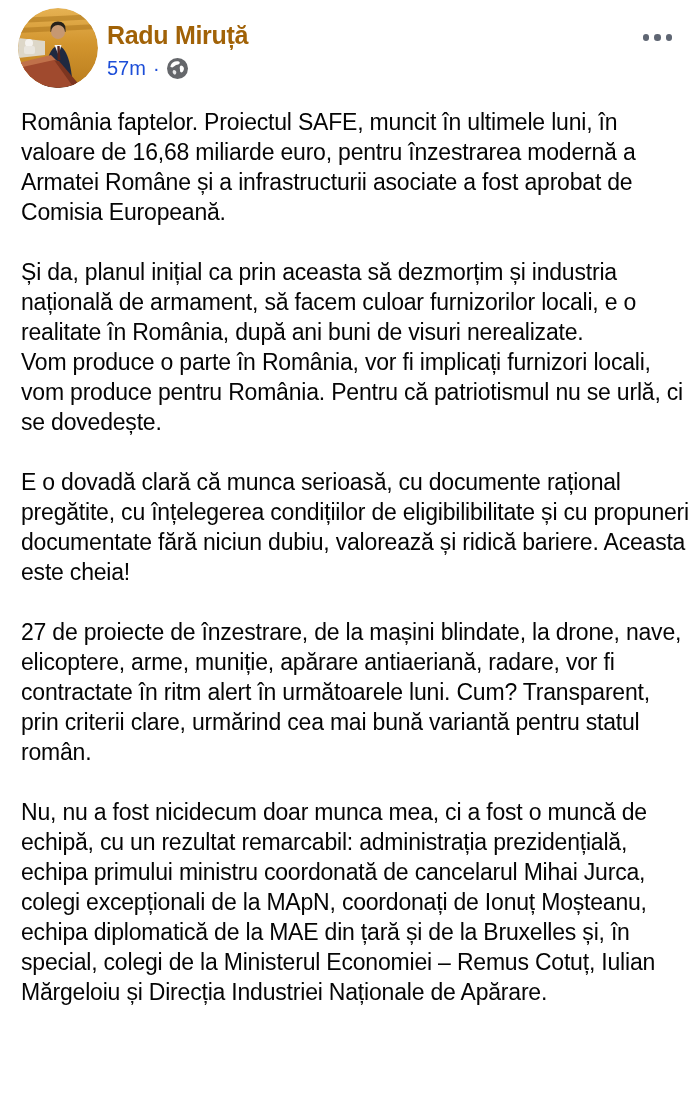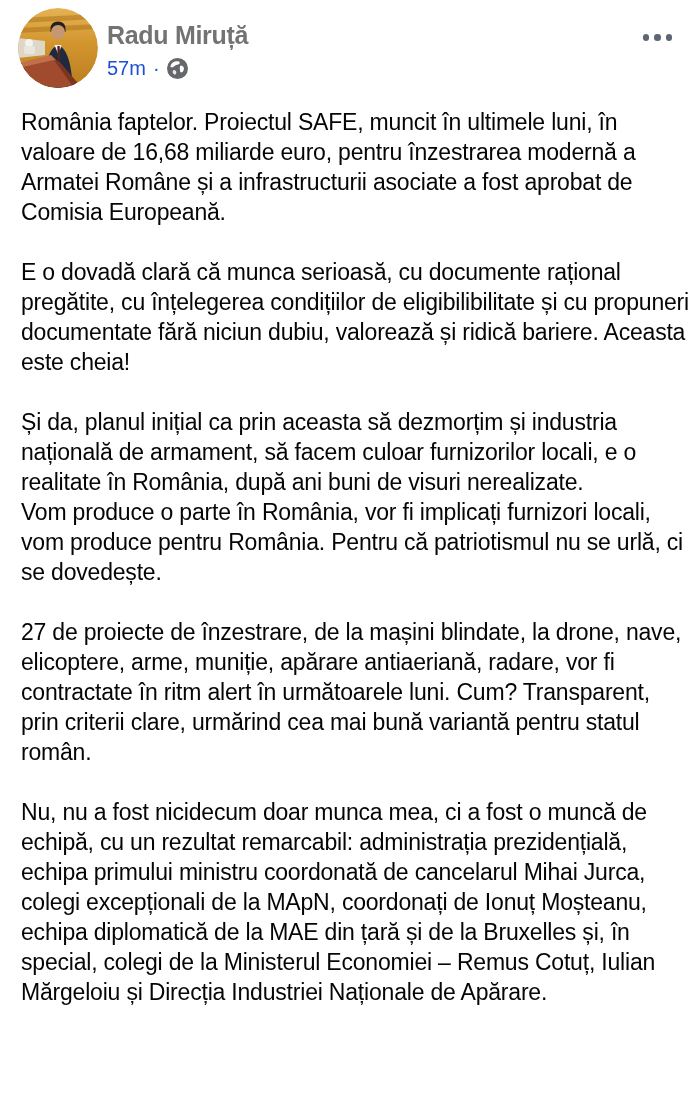--- a/index.html
+++ b/index.html
@@ -18,21 +18,21 @@
   .avatar {
     position: absolute; left: 18px; top: 8px;
     width: 80px; height: 80px; border-radius: 50%;
     overflow: hidden; cursor: pointer;
     box-shadow: inset 0 0 0 1px rgba(0,0,0,.08);
   }
   .avatar svg { display: block; width: 80px; height: 80px; }
   .header-text { position: absolute; left: 107px; top: 20px; }
   .author-name {
     font-size: 25px; font-weight: 700; line-height: 31px;
-    letter-spacing: -0.3px; color: #737373; cursor: pointer;
+    letter-spacing: -0.3px; color: #a16207; cursor: pointer;
   }
   .meta-row {
     margin-top: 4px; display: flex; align-items: center;
     font-size: 20px; line-height: 26px; color: #1d4ed8;
   }
   .meta-sep { margin: 0 7px; }
   .globe { width: 21px; height: 21px; display: inline-block; }
   .more-btn {
     position: absolute; right: 22px; top: 26px;
     display: flex; align-items: center; gap: 5px;
@@ -113,20 +113,20 @@
       <span style="display:flex;gap:5px;">
         <span class="dot"></span>
           <span class="dot"></span>
           <span class="dot"></span>
       </span>
     </button>
   </div>
 
   <div class="post-body">
     <p>România faptelor. Proiectul SAFE, muncit în ultimele luni, în valoare de 16,68 miliarde euro, pentru înzestrarea modernă a Armatei Române și a infrastructurii asociate a fost aprobat de Comisia Europeană.</p>
-    <p>E o dovadă clară că munca serioasă, cu documente rațional pregătite, cu înțelegerea condițiilor de eligibilibilitate și cu propuneri documentate fără niciun dubiu, valorează și ridică bariere. Aceasta este cheia!</p>
     <p>Și da, planul inițial ca prin aceasta să dezmorțim și industria națională de armament, să facem culoar furnizorilor locali, e o realitate în România, după ani buni de visuri nerealizate.
 Vom produce o parte în România, vor fi implicați furnizori locali, vom produce pentru România. Pentru că patriotismul nu se urlă, ci se dovedește.</p>
+    <p>E o dovadă clară că munca serioasă, cu documente rațional pregătite, cu înțelegerea condițiilor de eligibilibilitate și cu propuneri documentate fără niciun dubiu, valorează și ridică bariere. Aceasta este cheia!</p>
     <p>27 de proiecte de înzestrare, de la mașini blindate, la drone, nave, elicoptere, arme, muniție, apărare antiaeriană, radare, vor fi contractate în ritm alert în următoarele luni. Cum? Transparent, prin criterii clare, urmărind cea mai bună variantă pentru statul român.</p>
     <p>Nu, nu a fost nicidecum doar munca mea, ci a fost o muncă de echipă, cu un rezultat remarcabil: administrația prezidențială, echipa primului ministru coordonată de cancelarul Mihai Jurca, colegi excepționali de la MApN, coordonați de Ionuț Moșteanu, echipa diplomatică de la MAE din țară și de la Bruxelles și, în special, colegi de la Ministerul Economiei – Remus Cotuț, Iulian Mărgeloiu și Direcția Industriei Naționale de Apărare.</p>
   </div>
 
 </div>
 
 </body></html>

